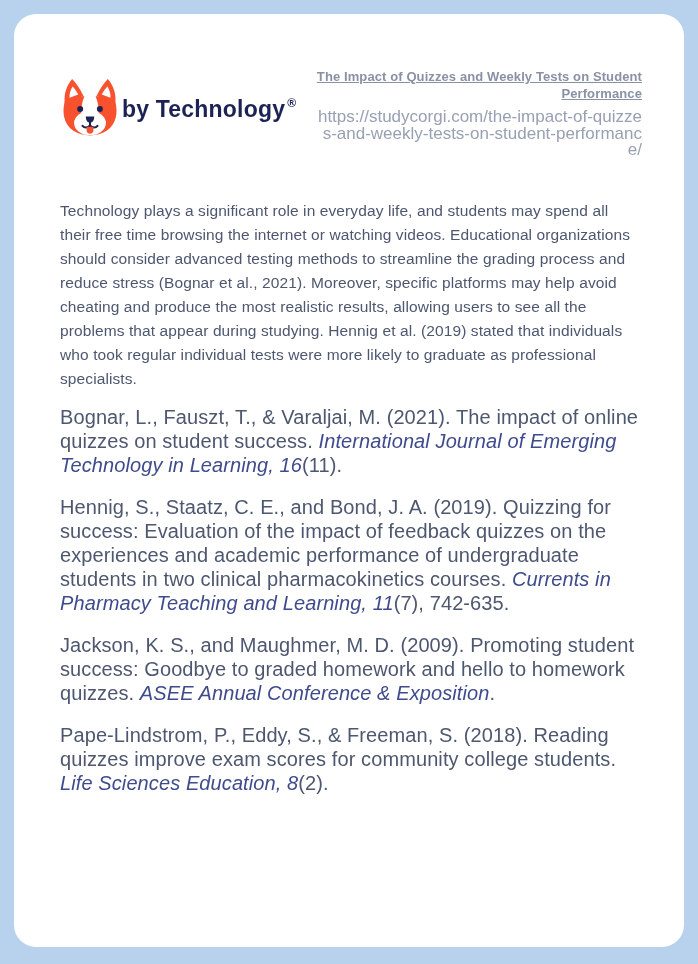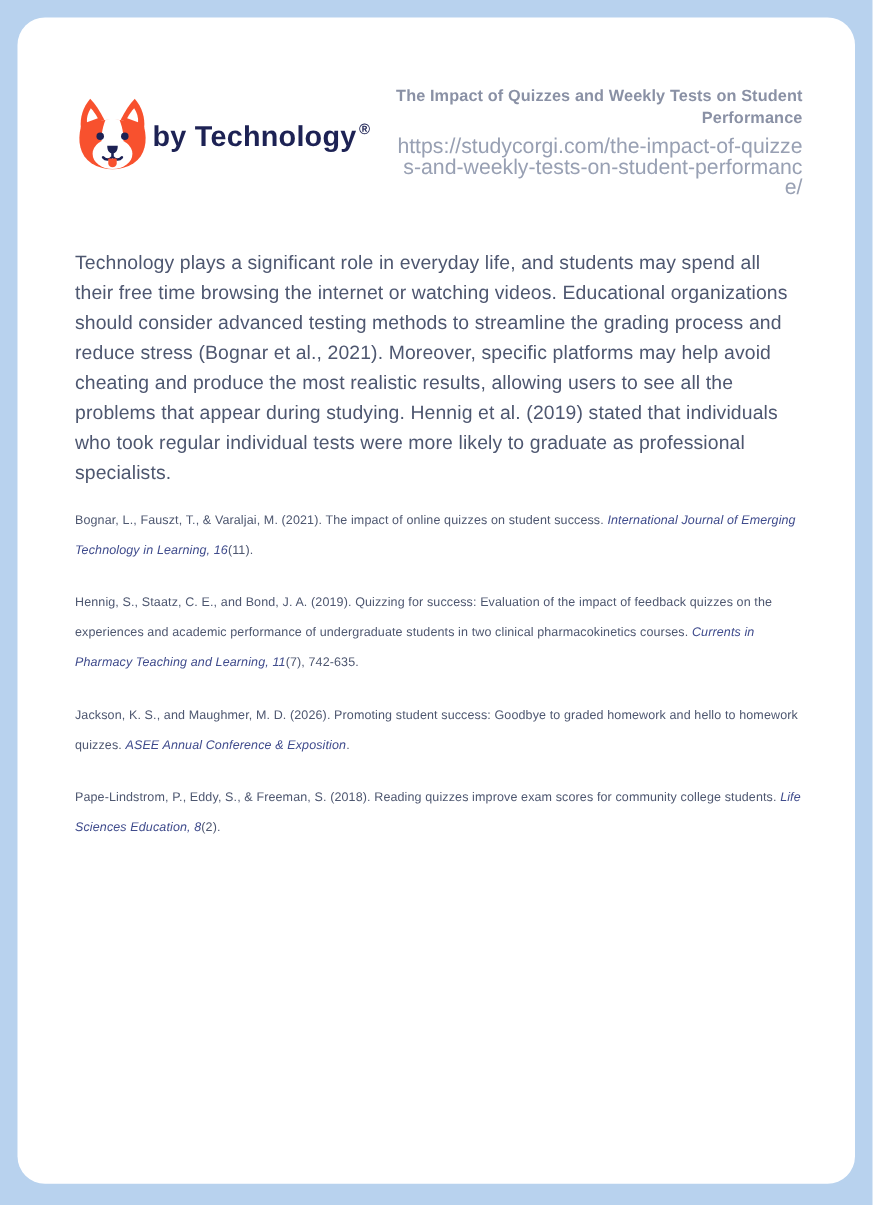--- a/index.html
+++ b/index.html
@@ -51,20 +51,21 @@
     width: 330px;
     text-align: right;
     padding-top: 2px;
   }
   .doc-title {
     font-size: 13px;
     font-weight: bold;
     color: #8a91a5;
     line-height: 17px;
     letter-spacing: 0.1px;
+    text-decoration: underline;
   }
   .doc-url {
     display: block;
     margin-top: 7px;
     font-size: 17px;
     color: #98a0b3;
     line-height: 16.5px;
     text-decoration: none;
     word-break: break-all;
   }
@@ -79,21 +80,21 @@
   }
   .refs-heading {
     margin-top: 31px;
     font-size: 20px;
     font-weight: bold;
     color: #2d3263;
     letter-spacing: 0.2px;
   }
   .ref {
     margin-top: 18px;
-    font-size: 10px;
+    font-size: 20px;
     line-height: 24px;
     color: #4e5770;
     letter-spacing: 0.1px;
   }
   .refs-list .ref:first-of-type { margin-top: 14px; }
   .ref .jtitle {
     font-style: italic;
     color: #3f4b8c;
   }
 </style>
@@ -141,19 +142,19 @@
   </div>
 
   <div class="article">
 
     <p class="intro">Technology plays a significant role in everyday life, and students may spend all their free time browsing the internet or watching videos. Educational organizations should consider advanced testing methods to streamline the grading process and reduce stress (Bognar et al., 2021). Moreover, specific platforms may help avoid cheating and produce the most realistic results, allowing users to see all the problems that appear during studying. Hennig et al. (2019) stated that individuals who took regular individual tests were more likely to graduate as professional specialists.</p>
 
 
     <div class="refs-list">
       <p class="ref"><span>Bognar, L., Fauszt, T., &amp; Varaljai, M. (2021). The impact of online quizzes on student success. </span><span class="jtitle">International Journal of Emerging Technology in Learning, 16</span><span>(11).</span></p>
       <p class="ref"><span>Hennig, S., Staatz, C. E., and Bond, J. A. (2019). Quizzing for success: Evaluation of the impact of feedback quizzes on the experiences and academic performance of undergraduate students in two clinical pharmacokinetics courses. </span><span class="jtitle">Currents in Pharmacy Teaching and Learning, 11</span><span>(7), 742-635.</span></p>
-      <p class="ref"><span>Jackson, K. S., and Maughmer, M. D. (2026). Promoting student success: Goodbye to graded homework and hello to homework quizzes. </span><span class="jtitle">ASEE Annual Conference &amp; Exposition</span><span>.</span></p>
+      <p class="ref"><span>Jackson, K. S., and Maughmer, M. D. (2009). Promoting student success: Goodbye to graded homework and hello to homework quizzes. </span><span class="jtitle">ASEE Annual Conference &amp; Exposition</span><span>.</span></p>
       <p class="ref"><span>Pape-Lindstrom, P., Eddy, S., &amp; Freeman, S. (2018). Reading quizzes improve exam scores for community college students. </span><span class="jtitle">Life Sciences Education, 8</span><span>(2).</span></p>
     </div>
 
   </div>
 
 </div>
 
 </body></html>

